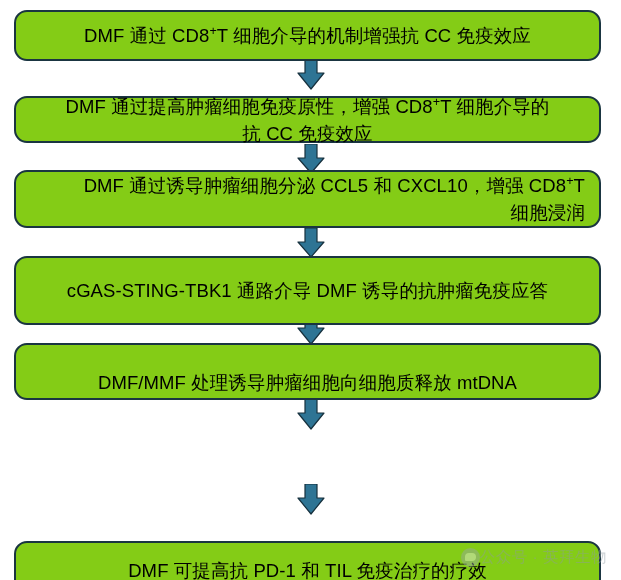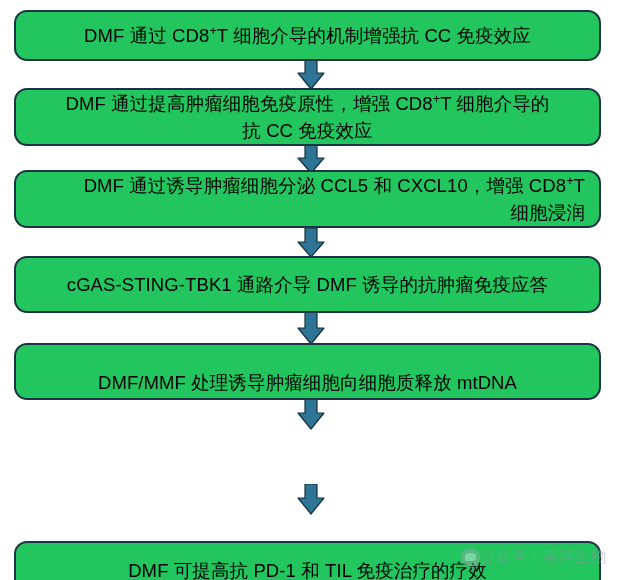--- a/index.html
+++ b/index.html
@@ -22,21 +22,21 @@
     width: 621px;
     height: 580px;
   }
 
   
   .node {
     position: absolute;
     box-sizing: border-box;
     left: 14px;
     width: 587px;
-    background: #22c55e;
+    background: #84cc16;
     border: 2px solid #1a3541;
     border-radius: 13px;
     display: flex;
     align-items: center;
     justify-content: center;
     text-align: center;
     color: #000000;
     font-size: 18.5px;
     line-height: 27px;
     letter-spacing: 0.1px;
@@ -49,23 +49,23 @@
     white-space: pre-line;
   }
   .node sup {
     font-size: 0.68em;
     vertical-align: super;
     line-height: 0;
   }
 
   
   #node-0 { top: 10px;  height: 51px; }
-  #node-1 { top: 88px;  height: 58px; }
+  #node-1 { top: 96px;  height: 47px; }
   #node-2 { top: 170px; height: 58px; text-align: right; }
-  #node-3 { top: 256px; height: 57px; }
+  #node-3 { top: 256px; height: 69px; }
   #node-4 { top: 343px; height: 57px; align-items: flex-end; }
   #node-5 { top: 428px; height: 58px; }
   #node-6 { top: 541px; height: 58px; }
 
   
   .arrow {
     position: absolute;
     left: 50%;
     transform: translateX(-50%);
     width: 30px;

